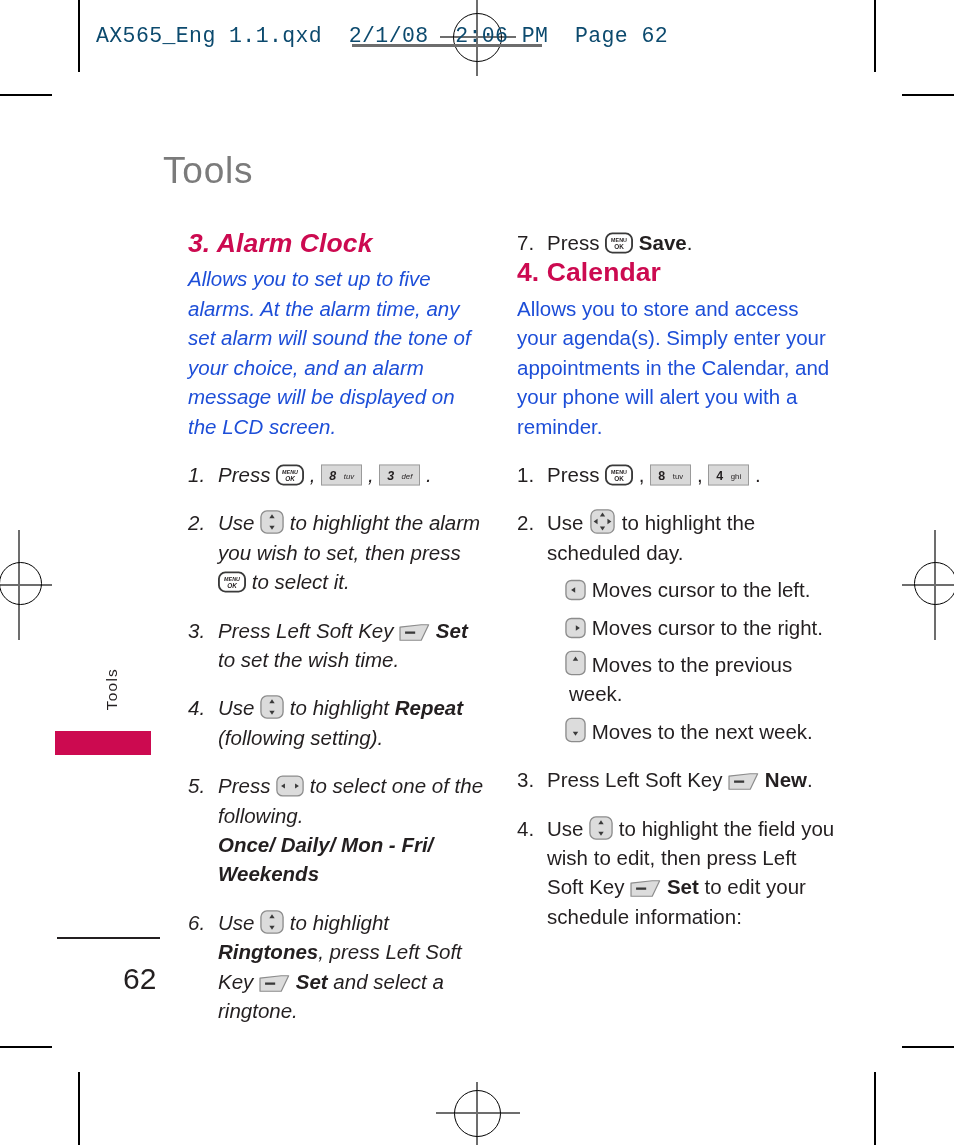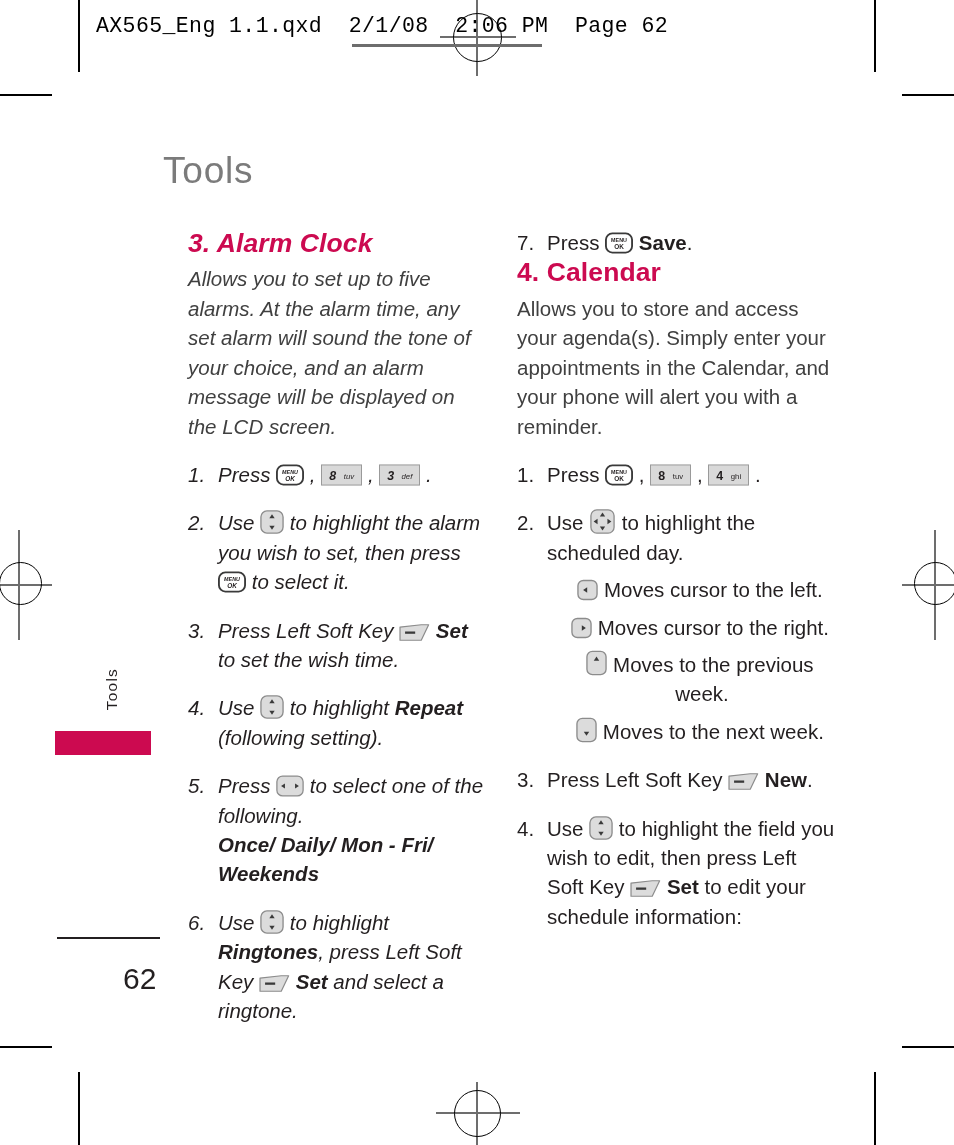--- a/index.html
+++ b/index.html
@@ -22,26 +22,26 @@
   .reg-mark .circle {
     position: absolute; border: 1.6px solid #000; border-radius: 50%;
     background: transparent;
   }
   .reg-mark .h-line { position: absolute; background: #6d6d6d; height: 1.6px; }
   .reg-mark .v-line { position: absolute; background: #6d6d6d; width: 1.6px; }
 
   
   .prepress-header {
     position: absolute;
-    left: 96px; top: 14px;
+    left: 96px; top: 24px;
     font-family: "Liberation Mono", monospace;
     font-size: 21.5px;
     letter-spacing: 0.4px;
     white-space: pre;
-    color: #000000;
+    color: #0c4a6e;
   }
   .header-rule {
     position: absolute;
     left: 352px; top: 44px; width: 190px; height: 2.5px;
     background: #6d6d6d;
   }
   .header-bar-left {
     position: absolute; left: 78px; top: 0px; width: 2.4px; height: 72px;
     background: #000;
   }
@@ -73,21 +73,21 @@
     color: #cc0a50;
     letter-spacing: 0.1px;
     line-height: 1.15;
   }
   .section-gap-top { margin-top: 24px; }
 
   p.intro {
     margin: 4px 0 0 0;
     font-size: 20.5px;
     line-height: 29.4px;
-    color: #404040;
+    color: #1d4ed8;
   }
 
   ol.steps { margin: 0; padding: 0; list-style: none; }
   ol.steps > li {
     position: relative;
     padding-left: 30px;
     margin-top: 19px;
     font-size: 20.5px;
     line-height: 29.4px;
   }
@@ -100,21 +100,20 @@
   .bold { font-weight: 700; }
   .subline { display: block; }
 
   
   ul.keylist { margin: 4px 0 0 0; padding: 0 0 0 22px; list-style: none; }
   ul.keylist > li {
     font-size: 20.5px;
     line-height: 29.4px;
     margin-top: 8px;
     text-indent: -4px;
-    text-align: center;
   }
 
   
   .icon {
     display: inline-block;
     vertical-align: -4px;
     line-height: 0;
   }
   .icon svg { display: block; }
   .ic-menuok { width: 28px; height: 22px; }

